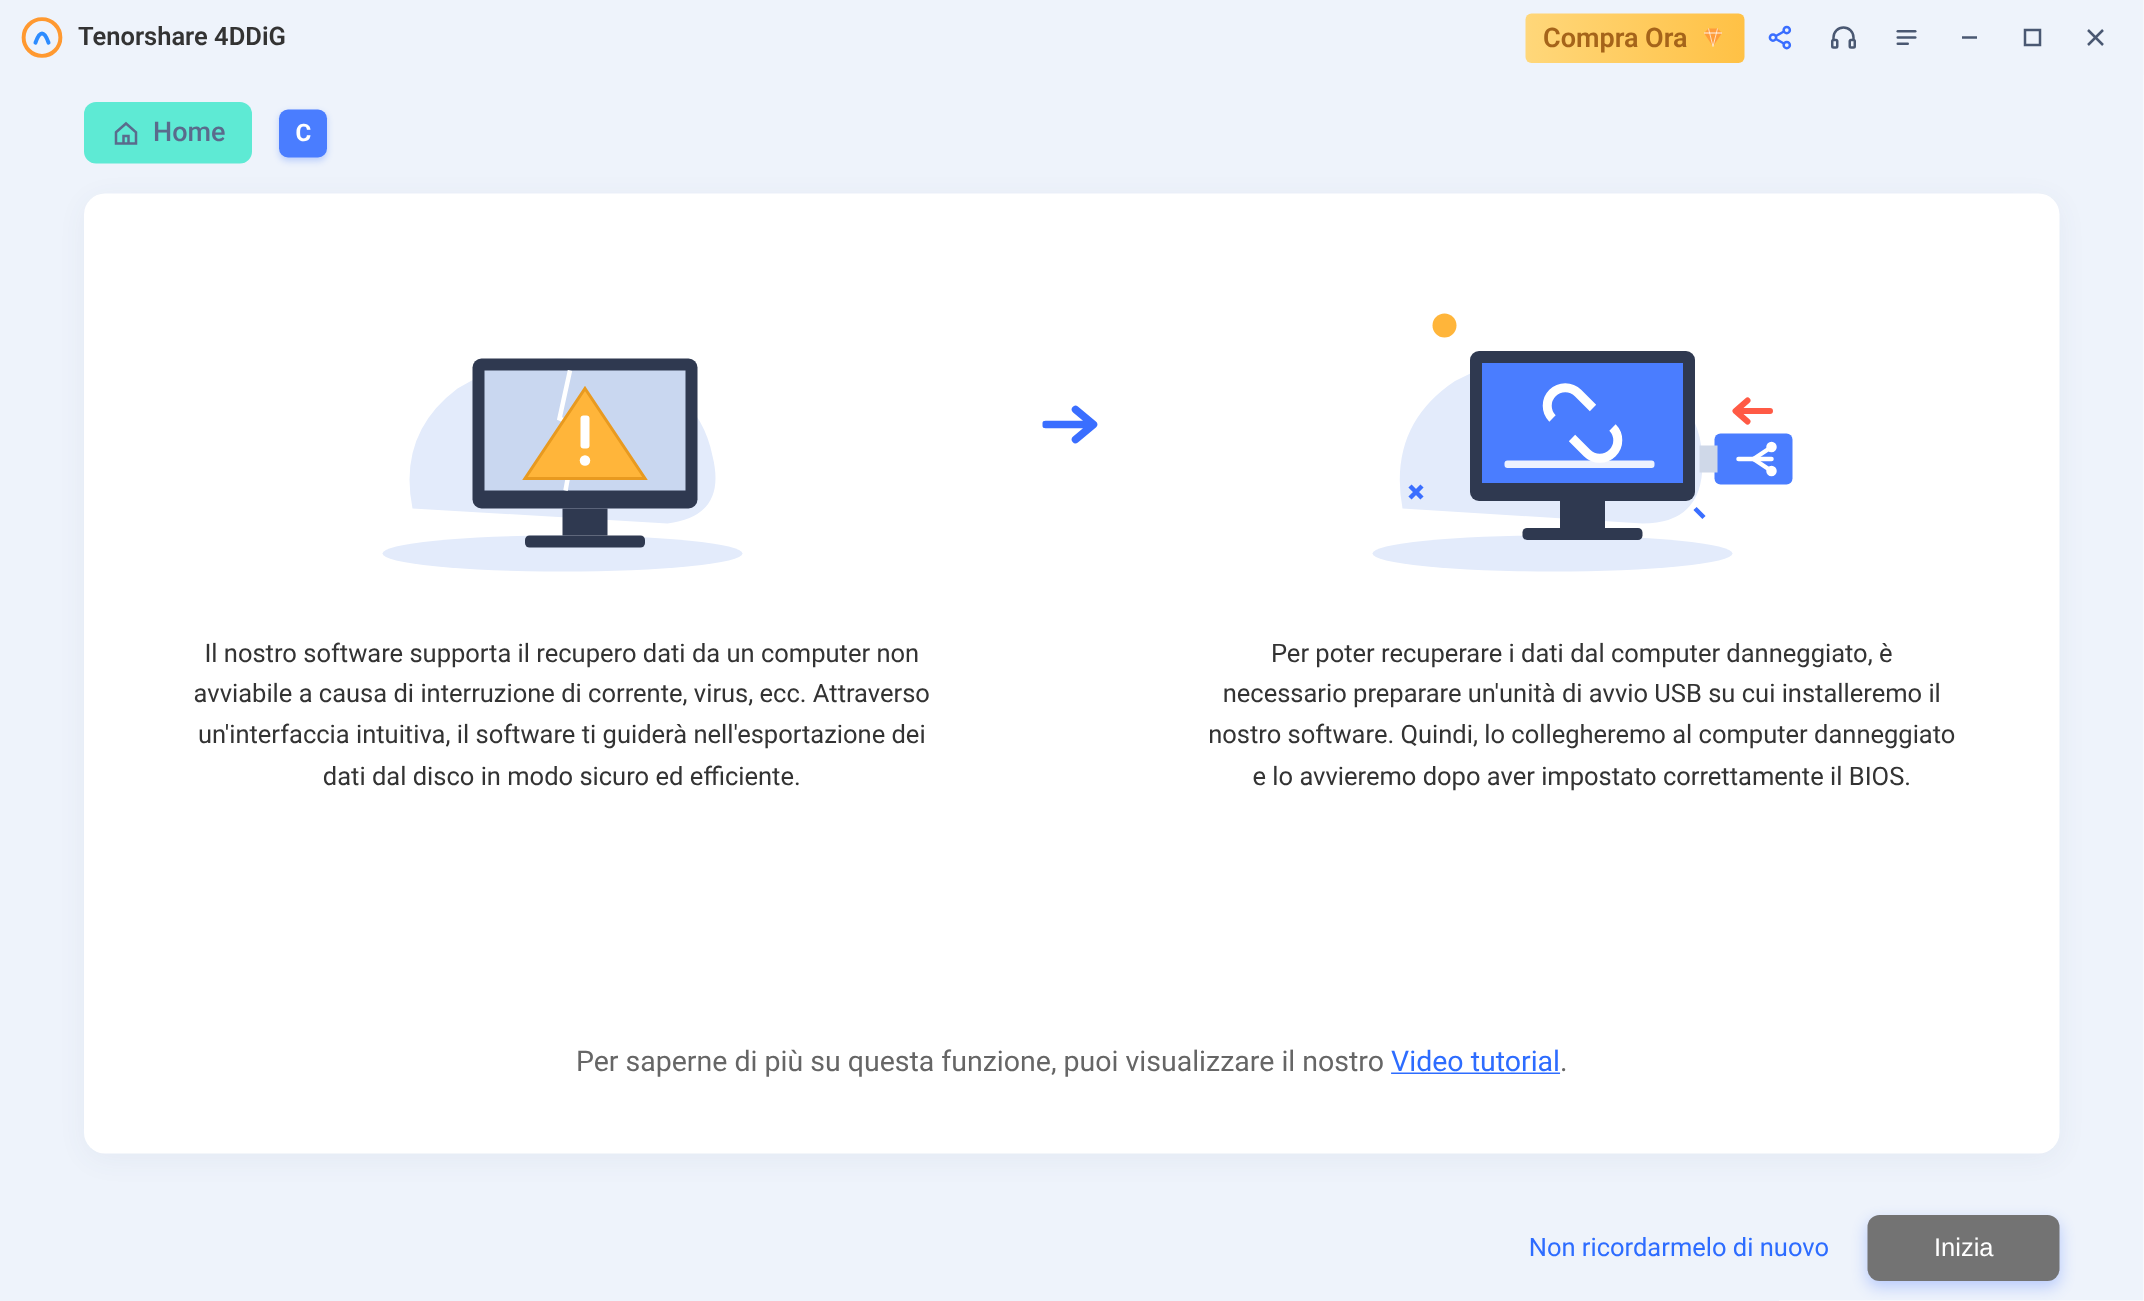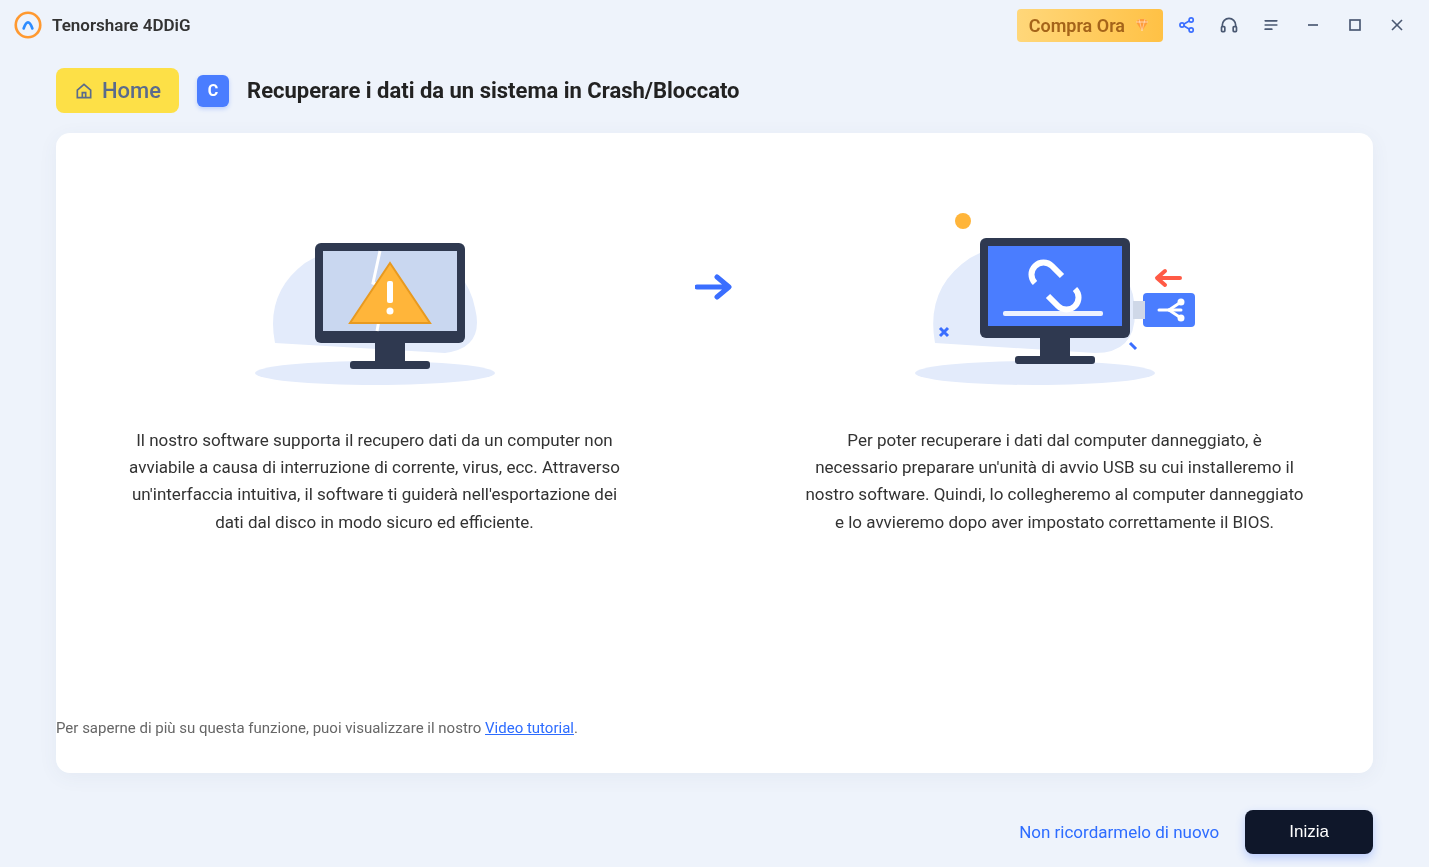--- a/index.html
+++ b/index.html
@@ -34,23 +34,23 @@
   cursor: pointer; border-radius: 4px; color: #4a5872;
 }
 .tb-icon svg { width: 20px; height: 20px; }
 
 .breadcrumb-row {
   display: flex; align-items: center; gap: 18px;
   padding: 18px 56px 0 56px;
 }
 .home-chip {
   display: flex; align-items: center; gap: 8px;
-  background: #fde047; color: #5a6b8c;
+  background: #5eead4; color: #5a6b8c;
   padding: 10px 18px; border-radius: 8px; cursor: pointer;
-  font-size: 22px; font-weight: 500;
+  font-size: 18px; font-weight: 500;
 }
 .home-chip svg { width: 20px; height: 20px; }
 .crumb-icon {
   width: 32px; height: 32px; background: #4a7dff;
   display: flex; align-items: center; justify-content: center;
   border-radius: 6px; color: #fff; font-weight: 700;
   box-shadow: 0 2px 4px rgba(74,125,255,0.3);
 }
 .page-title { font-size: 22px; font-weight: 700; color: #222; }
 
@@ -73,32 +73,32 @@
 .illustration { width: 340px; height: 200px; display:flex; align-items:center; justify-content:center; }
 .arrow-sep { flex: 0 0 60px; display:flex; align-items:center; justify-content:center; margin-top: 80px; }
 .arrow-sep svg { width: 40px; height: 28px; }
 .desc {
   margin-top: 34px;
   font-size: 17px; line-height: 1.6; color: #333;
   text-align: center; max-width: 500px;
 }
 
 .tutorial-row {
-  position: absolute; bottom: 36px; left: 0; right: 0;
-  font-size: 15px; color: #666;
+  position: absolute; bottom: 50px; left: 0; right: 0;
+  text-align: center; font-size: 19px; color: #666;
 }
 .tutorial-link { color: #2d6cff; text-decoration: underline; cursor: pointer; }
 
 .footer-row {
   position: absolute; bottom: 13px; right: 56px;
   display: flex; align-items: center; gap: 26px;
 }
 .dont-remind { color: #2d6cff; font-size: 17px; cursor: pointer; }
 .start-btn {
-  background: #0f172a; color: #fff; font-size: 17px; font-weight: 500;
+  background: #737373; color: #fff; font-size: 17px; font-weight: 500;
   padding: 12px 44px; border-radius: 8px; cursor: pointer; border: none;
   box-shadow: 0 4px 10px rgba(58,110,255,0.3);
 }
 </style>
 </head>
 <body>
 
 <div class="titlebar">
   <div class="titlebar-left">
     <span class="logo-icon">
@@ -165,21 +165,20 @@
   <div class="home-chip">
     <svg viewBox="0 0 24 24" fill="none" stroke="#5a6b8c" stroke-width="2">
         <path d="M4 11 L12 4 L20 11 V20 H4 Z"></path>
         <path d="M10 20 V14 H14 V20"></path>
       </svg>
     <span>Home</span>
   </div>
   <div class="crumb-icon">
     <span>C</span>
   </div>
-  <div class="page-title">Recuperare i dati da un sistema in Crash/Bloccato</div>
 </div>
 
 <div class="card">
   <div class="content-row">
 
     <div class="col">
       <div class="illustration">
         <svg viewBox="0 0 340 200">
           <ellipse cx="170" cy="180" rx="120" ry="12" fill="#e3ebfb"></ellipse>
           <path d="M70 150 Q60 100 100 70 Q150 40 200 55 Q260 65 270 115 Q280 155 240 160 Z" fill="#e3ebfb"></path>

